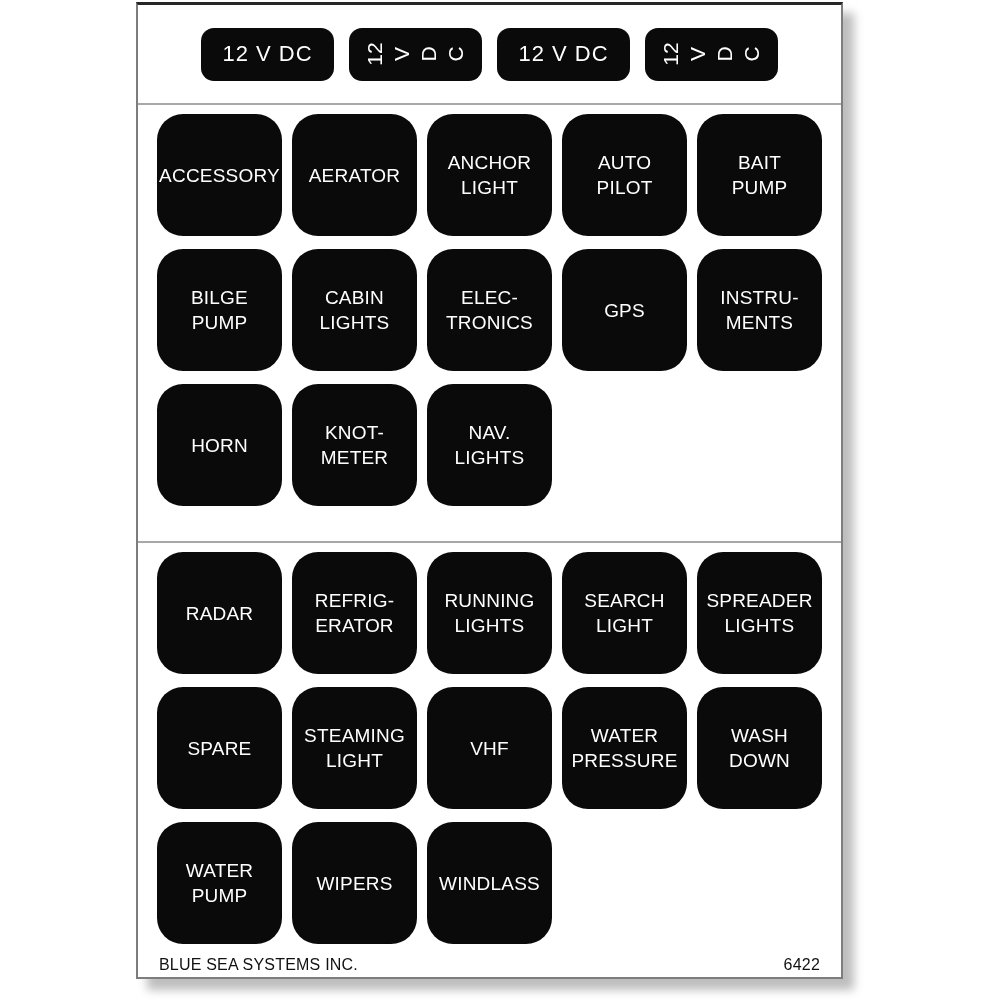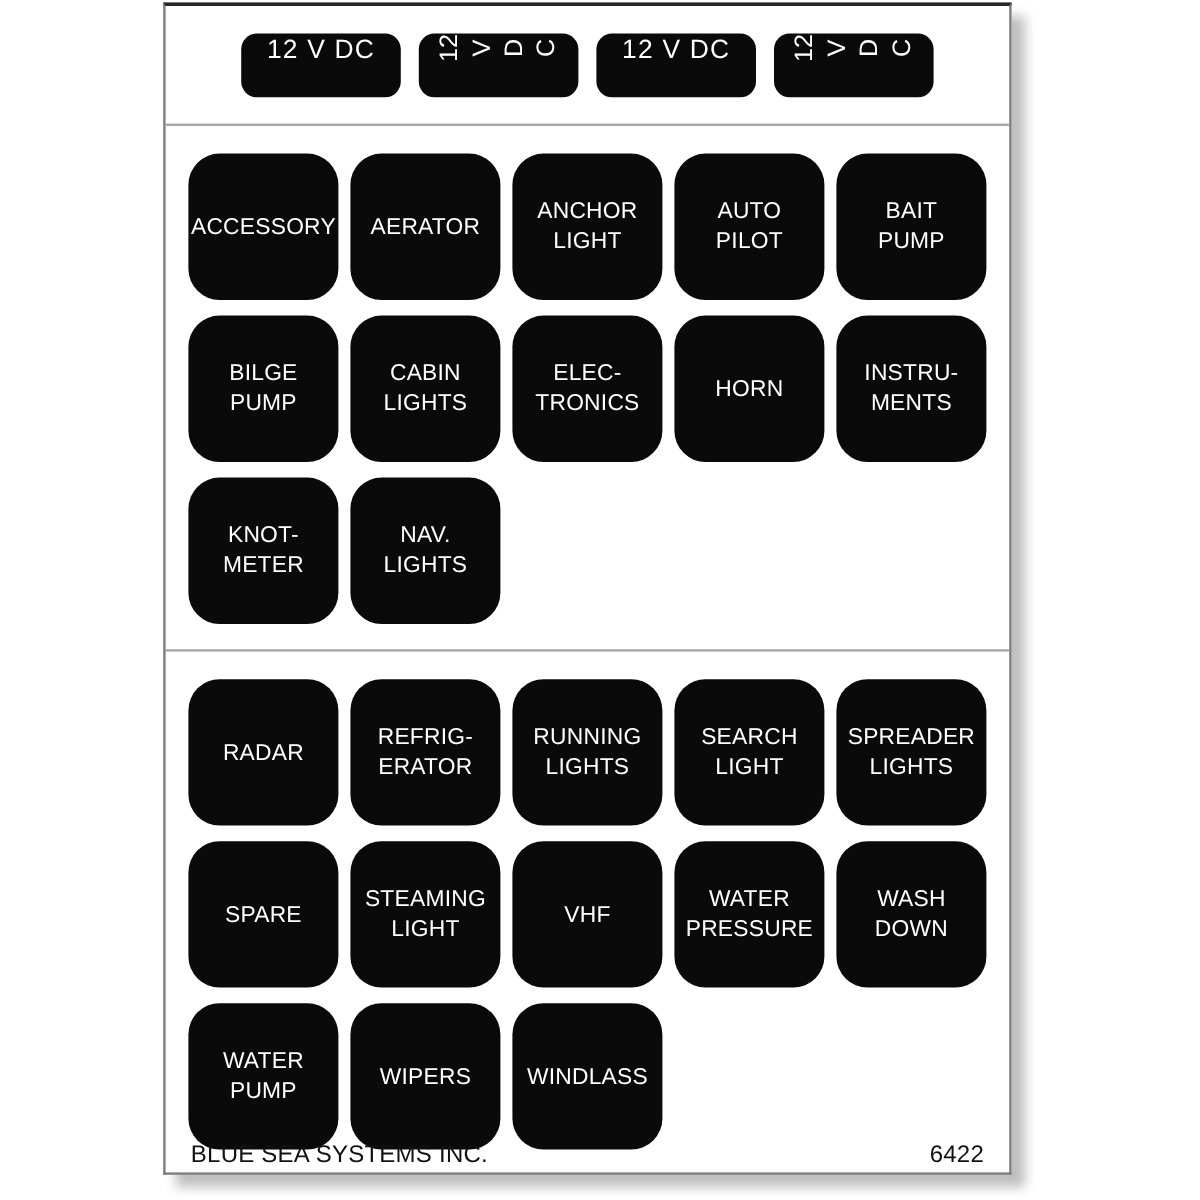--- a/index.html
+++ b/index.html
@@ -21,37 +21,37 @@
   .top-strip {
     height:100px;
     border-bottom:2px solid #a8a8a8;
     display:flex; align-items:center; justify-content:center;
     gap:15px; box-sizing:border-box;
   }
   .pill {
     width:133px; height:53px;
     background:#0a0a0a; border-radius:13px;
     color:#ffffff;
-    display:flex; justify-content:center;
+    display:flex; align-items:center; justify-content:center;
     font-size:22px; letter-spacing:1px;
   }
   .pill-rotated { gap:5px; letter-spacing:0; }
   .rchar {
     display:flex; align-items:center; justify-content:center;
     width:22px; height:24px;
     transform:rotate(-90deg);
     font-size:21px;
   }
   .grid-section {
     display:grid;
     grid-template-columns:repeat(5, 125px);
     grid-auto-rows:122px;
     gap:13px 10px;
     justify-content:center;
-    padding-top:23px;
+    padding-top:9px;
     box-sizing:border-box;
   }
   .grid-upper {
     height:438px;
     border-bottom:2px solid #a8a8a8;
   }
   .key {
     background:#0a0a0a;
     border-radius:26px;
     color:#ffffff;
@@ -60,21 +60,21 @@
   }
   .key-text {
     white-space:pre-line;
     font-size:19px;
     line-height:25px;
     letter-spacing:0.2px;
   }
   .footer {
     position:absolute; left:21px; right:21px; bottom:3px;
     display:flex; justify-content:space-between;
-    font-size:20px; color:#111111;
+    font-size:16px; color:#111111;
     letter-spacing:0.2px;
     margin-top:16px;
   }
 </style>
 </head>
 <body>
 
 <div class="sheet">
 
   <div class="top-strip">
@@ -133,28 +133,31 @@
         <span class="key-text">CABIN
 LIGHTS</span>
       </div>
 
 
       <div class="key">
         <span class="key-text">ELEC-
 TRONICS</span>
       </div>
 
-
-      <div class="key">
-        <span class="key-text">HORN</span>
+      <div class="key">
+        <span class="key-text">GPS</span>
       </div>
 
       <div class="key">
         <span class="key-text">INSTRU-
 MENTS</span>
+      </div>
+
+      <div class="key">
+        <span class="key-text">HORN</span>
       </div>
 
       <div class="key">
         <span class="key-text">KNOT-
 METER</span>
       </div>
 
       <div class="key">
         <span class="key-text">NAV.
 LIGHTS</span>

